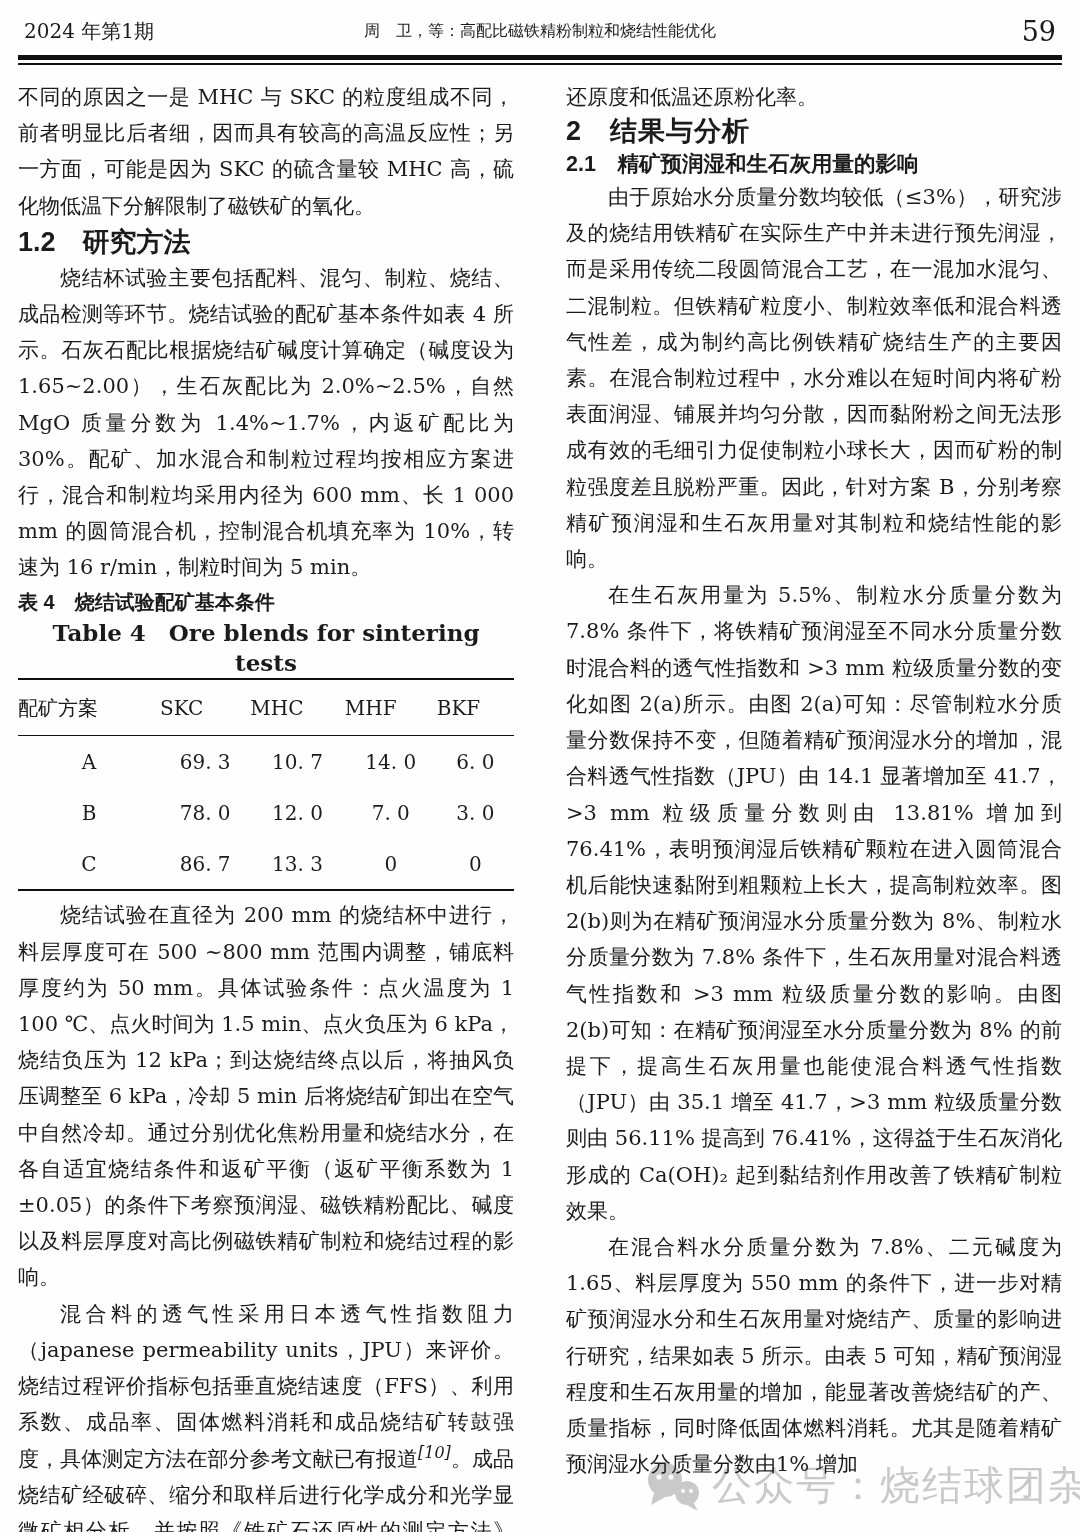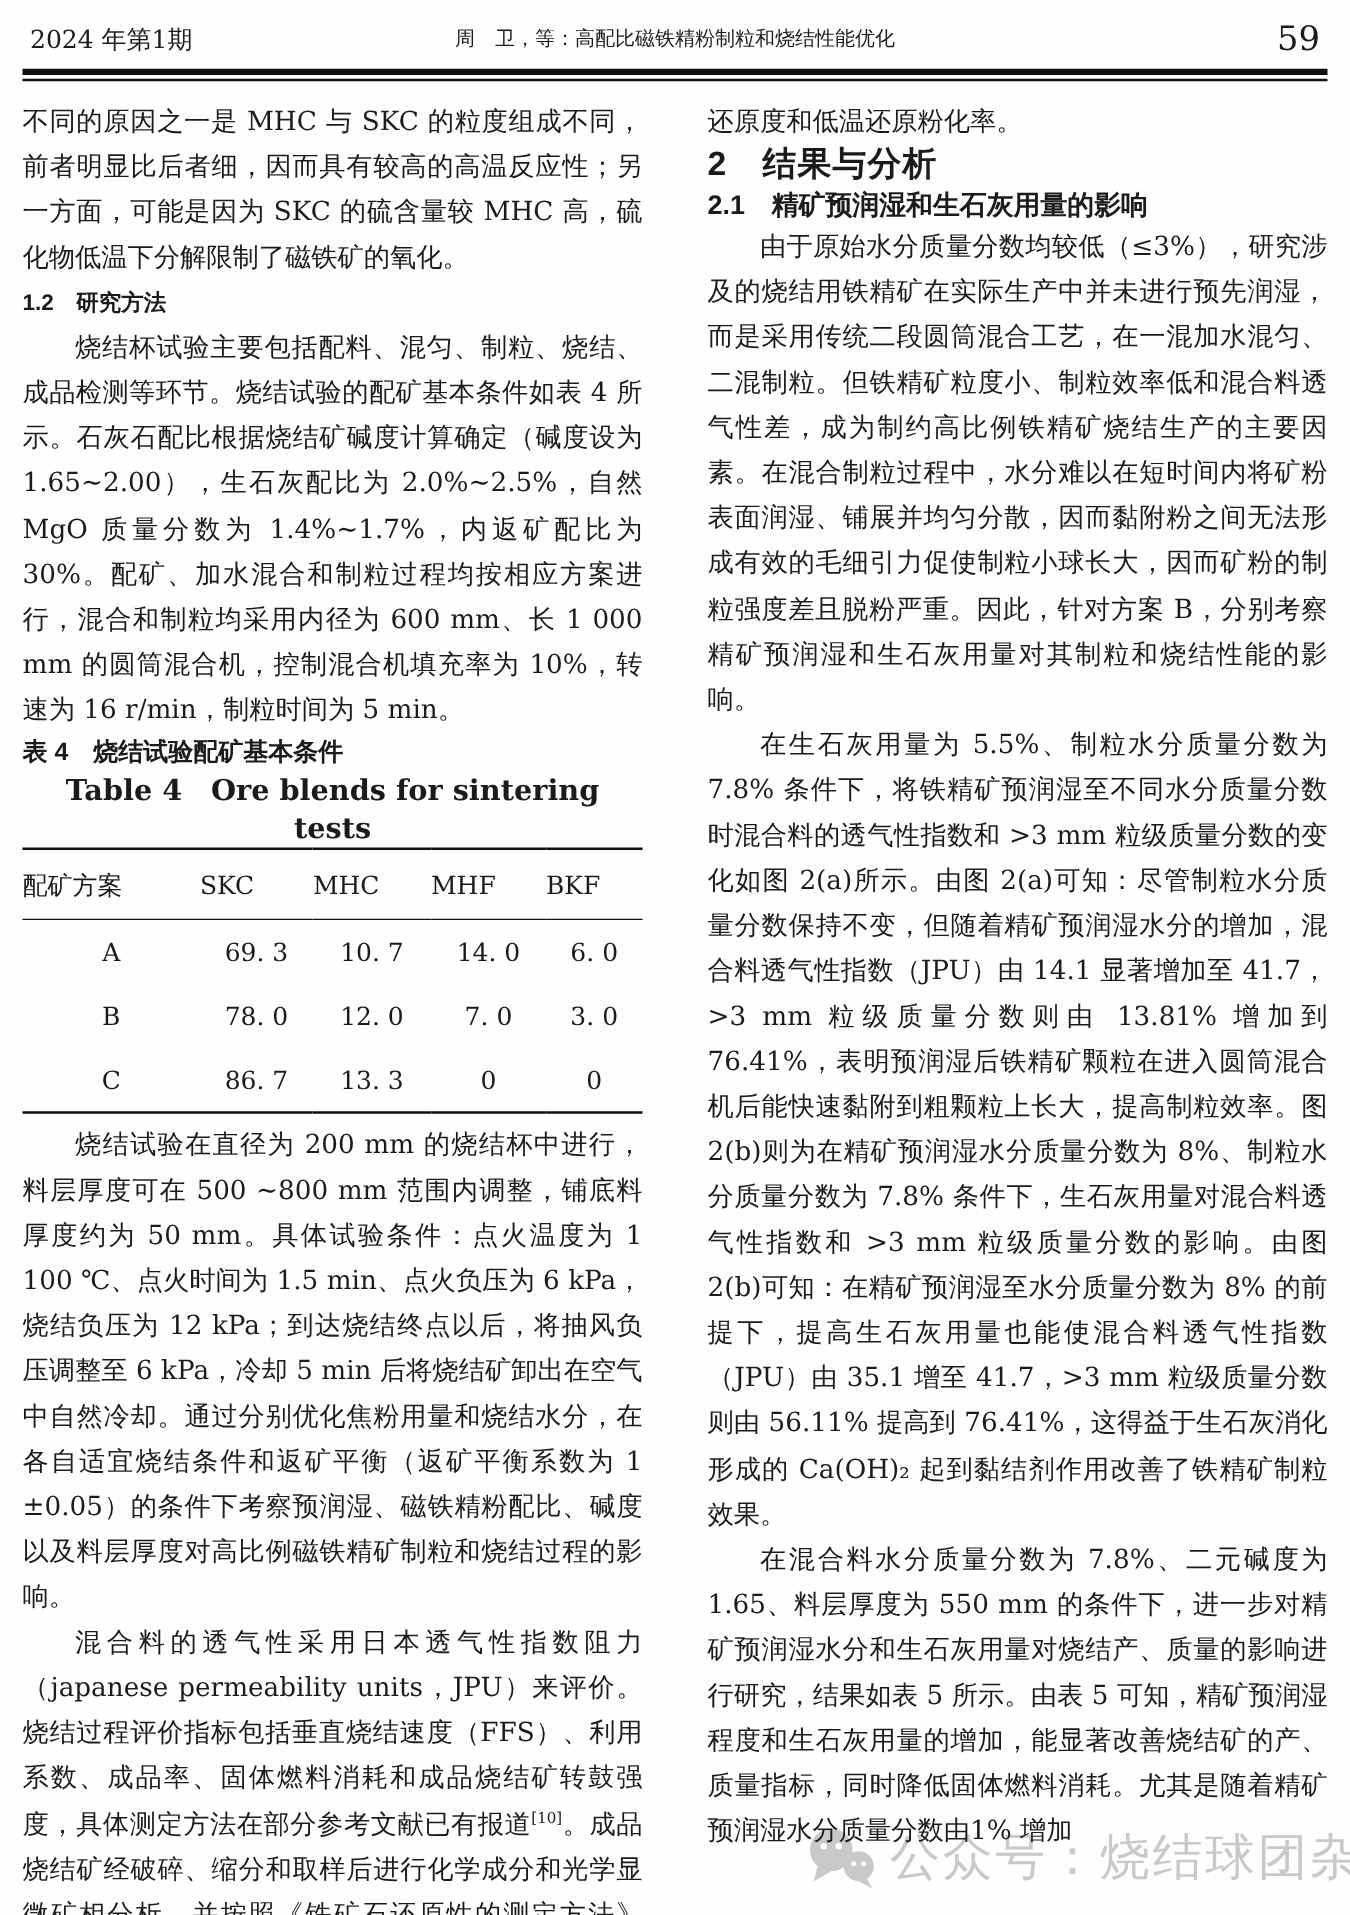--- a/index.html
+++ b/index.html
@@ -21,31 +21,31 @@
   
   .columns{
     display:flex;gap:52px;padding:14px 18px 0 18px;
     position:relative;z-index:1;
   }
   .col{width:496px;font-size:21px;line-height:36.2px;text-align:justify;text-justify:inter-ideograph;}
   .col p{margin:0;}
   .indent{text-indent:2em;}
   .h-small{
     font-family:"Liberation Sans","DejaVu Sans",sans-serif;font-weight:bold;
-    font-size:18px;margin:2px 0;line-height:36px;
+    font-size:27px;margin:2px 0;line-height:36px;
   }
   .h-sec{
     font-family:"Liberation Sans","DejaVu Sans",sans-serif;font-weight:bold;
     font-size:27px;margin:18px 0 14px 0;line-height:1.25;letter-spacing:1px;
   }
   .h-sub{
     font-family:"Liberation Sans","DejaVu Sans",sans-serif;font-weight:bold;
     font-size:21.5px;margin:8px 0 6px 0;line-height:1.4;
   }
-  sup{font-size:12px;line-height:0;}
+  sup{font-size:16px;line-height:0;font-style:italic;}
   
   .cap-zh{
     font-family:"Liberation Sans","DejaVu Sans",sans-serif;font-weight:bold;
     font-size:20px;margin-top:2px;line-height:32px;text-indent:0;
   }
   .cap-en{
     text-align:center;font-weight:bold;font-size:23px;line-height:30px;
     margin-bottom:4px;text-indent:0;
   }
   table.blend{

